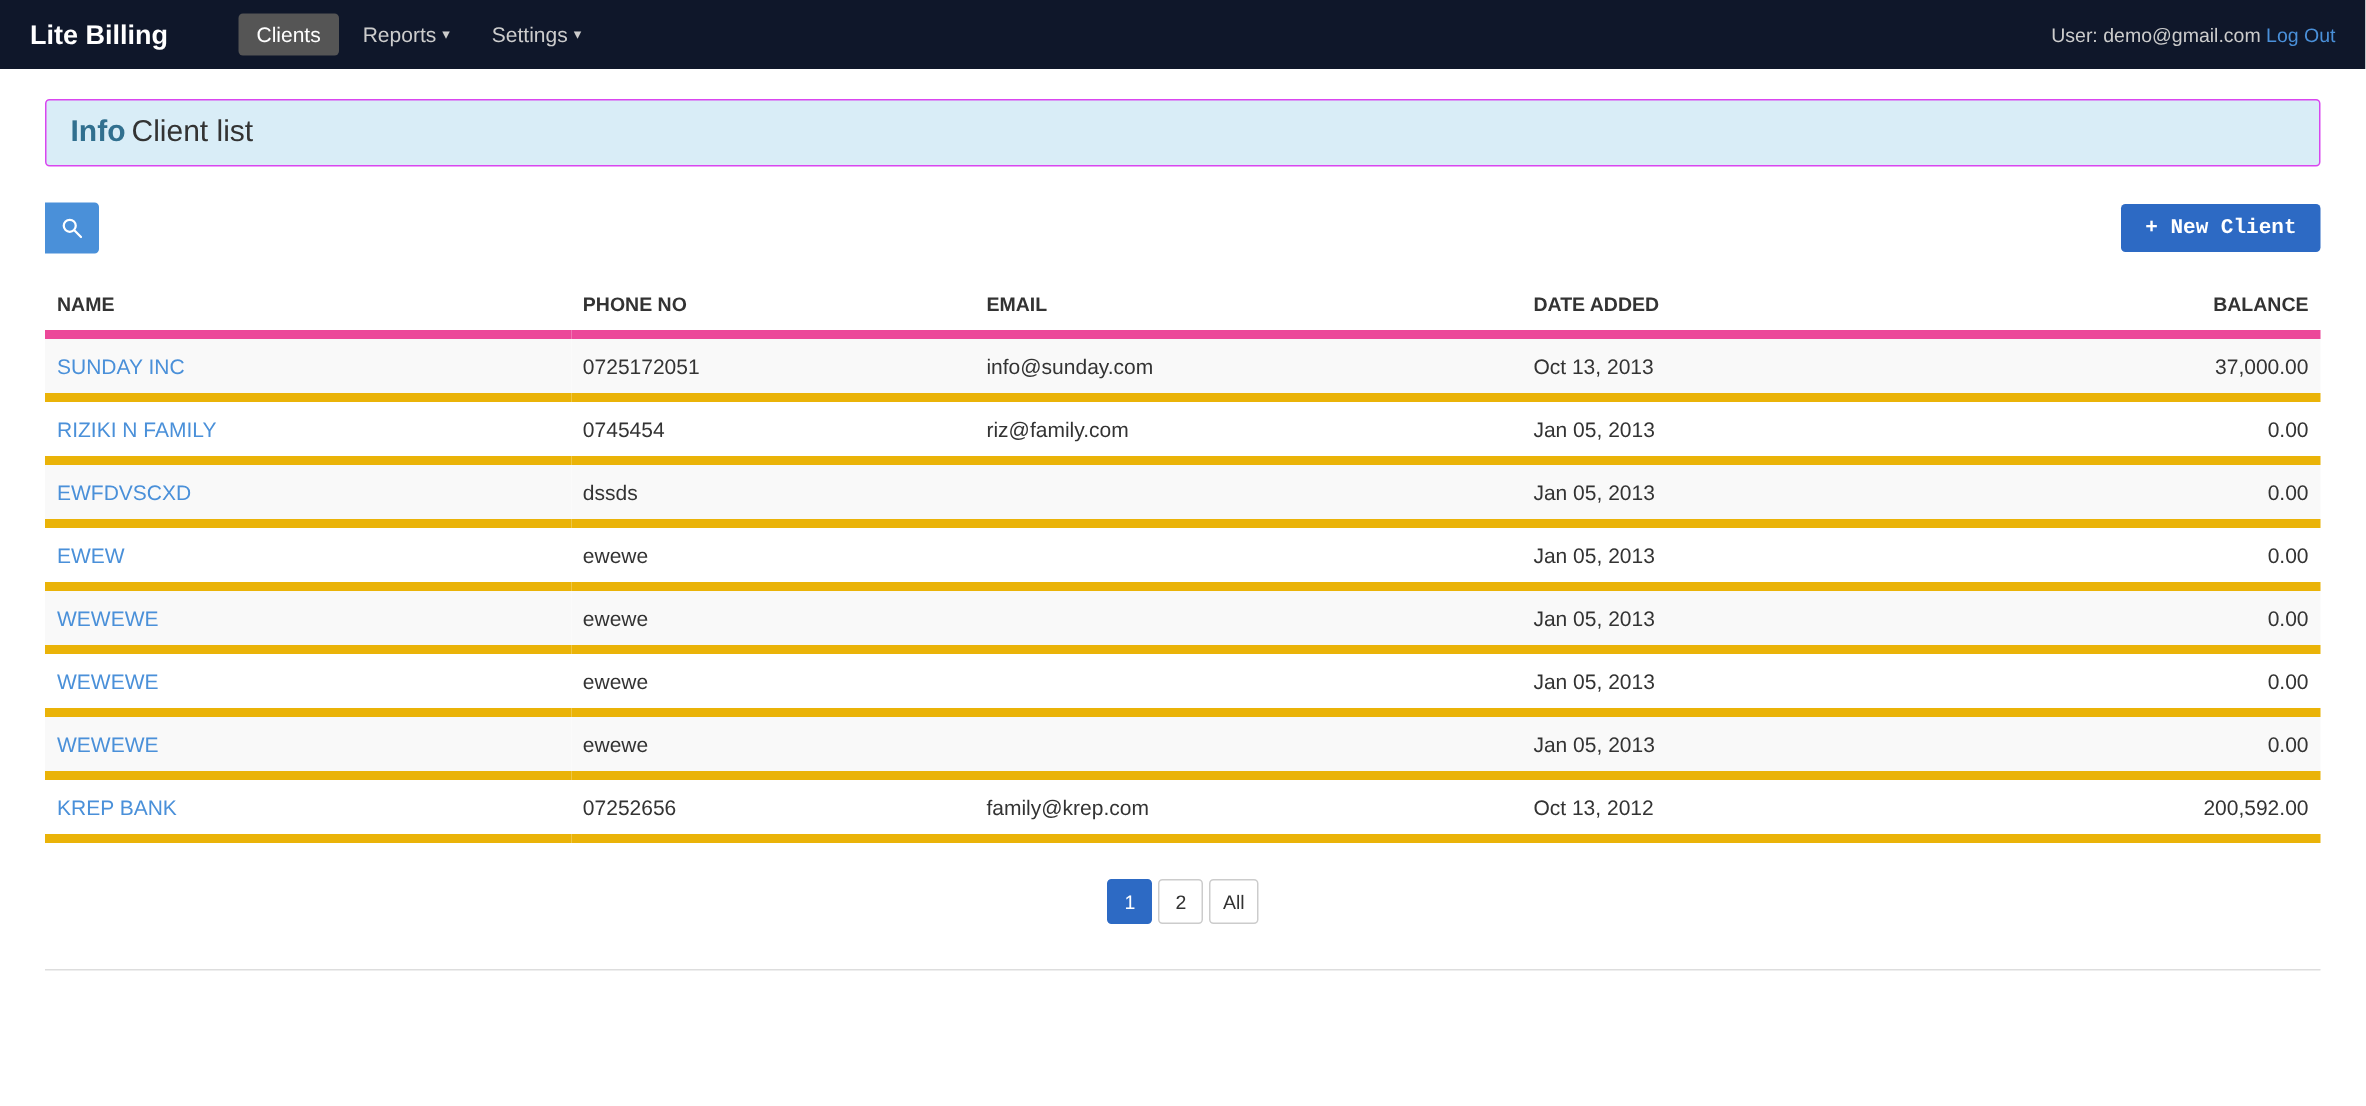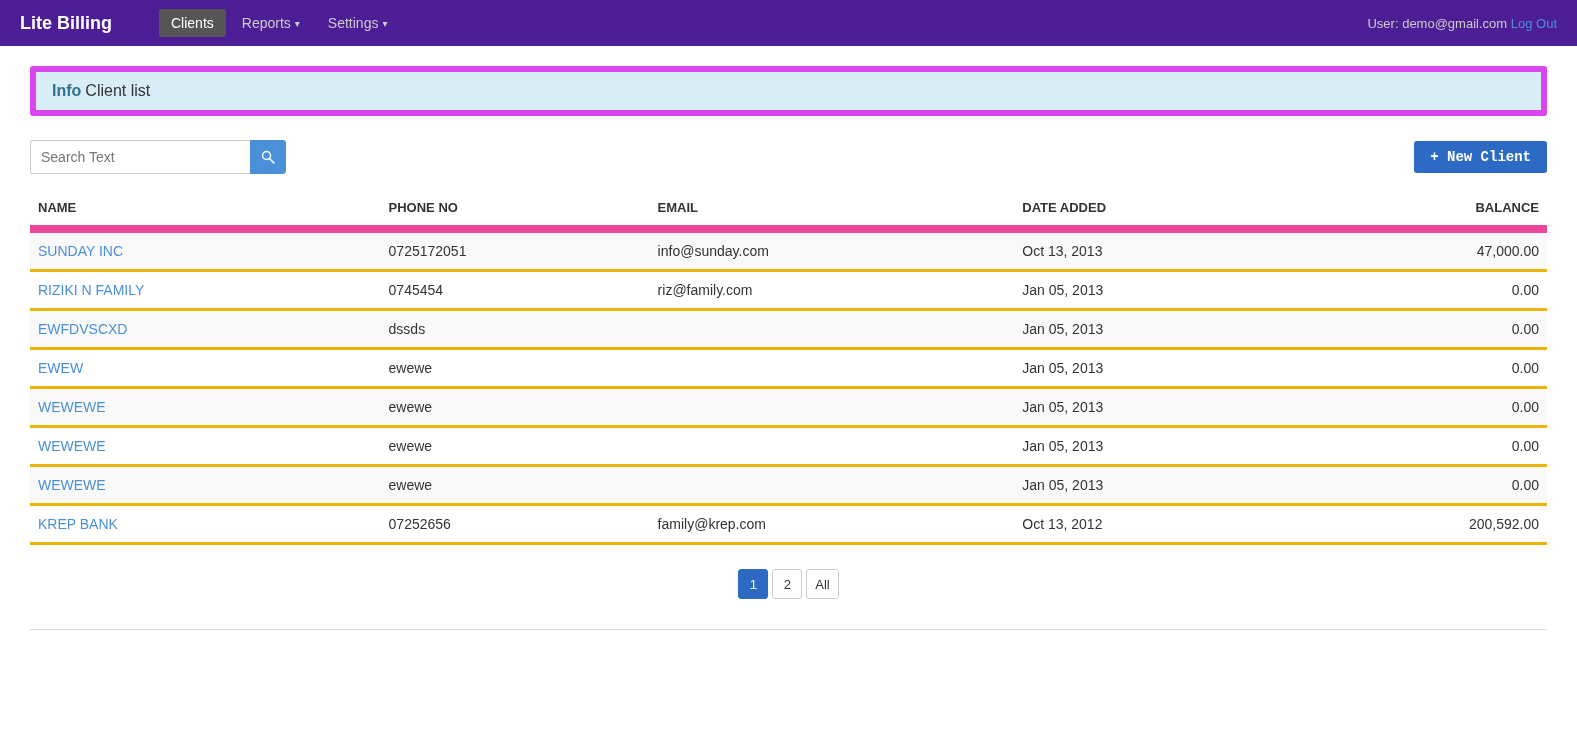--- a/index.html
+++ b/index.html
@@ -1,20 +1,20 @@
 <!DOCTYPE html>
 <html><head>
   <meta charset="utf-8">
   <style>
     * { box-sizing: border-box; margin: 0; padding: 0; }
     body { font-family: Arial, Helvetica, sans-serif; font-size: 14px; background: #fff; color: #333; }
 
     
     .navbar {
-      background: #4c1d95;
+      background: #0f172a;
       color: #fff;
       height: 46px;
       display: flex;
       align-items: center;
       padding: 4px 20px;
     }
     .navbar-brand {
       font-size: 18px;
       font-weight: bold;
       color: #fff;
@@ -48,26 +48,26 @@
     .navbar-right .logout-link { color: #4a90d9; cursor: pointer; text-decoration: none; }
 
     
     .page-content {
       padding: 20px 30px;
     }
 
     
     .info-banner {
       background: #d9edf7;
-      border: 6px solid #d946ef;
+      border: 1px solid #d946ef;
       border-radius: 3px;
       padding: 10px 16px;
       margin-bottom: 24px;
       color: #333;
-      font-size: 16px;
+      font-size: 20px;
     }
     .info-banner .info-label {
       font-weight: bold;
       color: #31708f;
       margin-right: 4px;
     }
 
     
     .toolbar {
       display: flex;
@@ -114,34 +114,34 @@
       font-weight: bold;
       font-family: Liberation Mono, monospace;
     }
 
     
     .clients-table {
       width: 100%;
       border-collapse: collapse;
     }
     .clients-table thead tr {
-      border-bottom: 8px solid #ec4899;
+      border-bottom: 6px solid #ec4899;
     }
     .clients-table th {
       text-align: left;
       padding: 10px 8px;
       font-weight: bold;
       font-size: 13px;
       color: #333;
       text-transform: uppercase;
     }
     .clients-table th.right { text-align: right; }
     .clients-table td {
       padding: 10px 8px;
-      border-bottom: 3px solid #eab308;
+      border-bottom: 6px solid #eab308;
       font-size: 14px;
     }
     .clients-table td.right { text-align: right; }
     .clients-table tr:nth-child(odd) td { background: #f9f9f9; }
     .clients-table tr:nth-child(even) td { background: #fff; }
     .client-name-link {
       color: #4a90d9;
       cursor: pointer;
       text-decoration: none;
     }
@@ -199,21 +199,20 @@
 </nav>
 
 <div class="page-content">
 
   <div class="info-banner">
     <span class="info-label">Info</span><span>Client list</span>
   </div>
 
   <div class="toolbar">
     <div class="search-group">
-      <input type="text" class="search-input" placeholder="Search Text" style="">
       <button class="search-btn">
         <svg width="14" height="14" viewBox="0 0 14 14" fill="none">
           <circle cx="5.5" cy="5.5" r="4" stroke="white" stroke-width="1.5"></circle>
           <line x1="8.7" y1="8.7" x2="13" y2="13" stroke="white" stroke-width="1.5" stroke-linecap="round"></line>
         </svg>
       </button>
     </div>
     <button class="new-client-btn">+ New Client</button>
   </div>
 
@@ -226,21 +225,21 @@
         <th>DATE ADDED</th>
         <th class="right">BALANCE</th>
       </tr>
     </thead>
     <tbody id="table-body">
     <tr>
       <td><a class="client-name-link">SUNDAY INC</a></td>
       <td>0725172051</td>
       <td>info@sunday.com</td>
       <td>Oct 13, 2013</td>
-      <td class="right">47,000.00</td>
+      <td class="right">37,000.00</td>
     </tr>
         <tr>
       <td><a class="client-name-link">RIZIKI N FAMILY</a></td>
       <td>0745454</td>
       <td>riz@family.com</td>
       <td>Jan 05, 2013</td>
       <td class="right">0.00</td>
     </tr>
         <tr>
       <td><a class="client-name-link">EWFDVSCXD</a></td>

